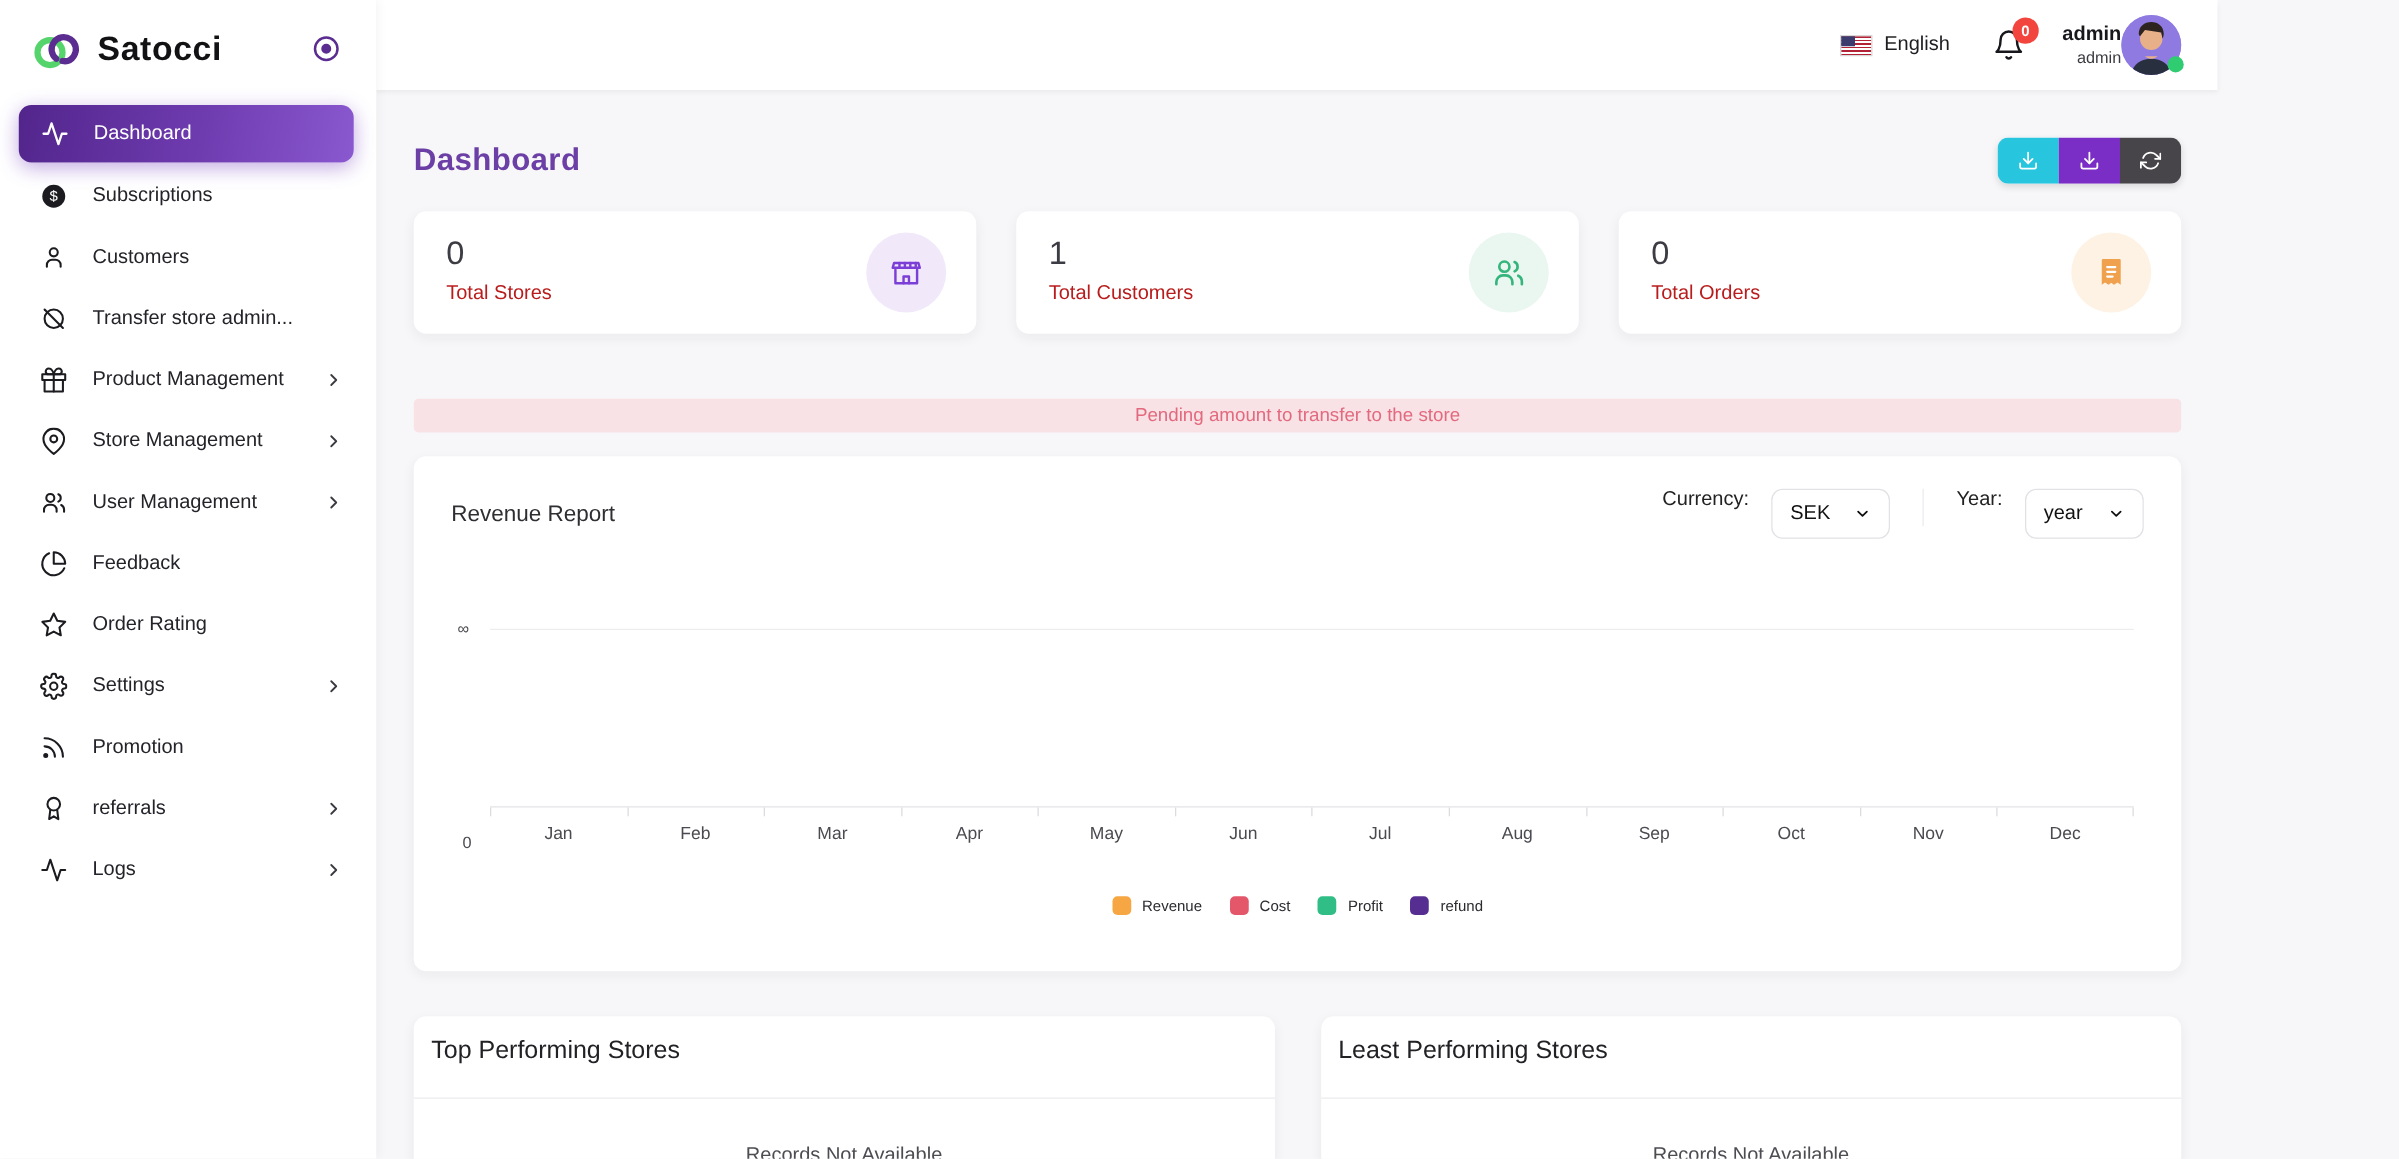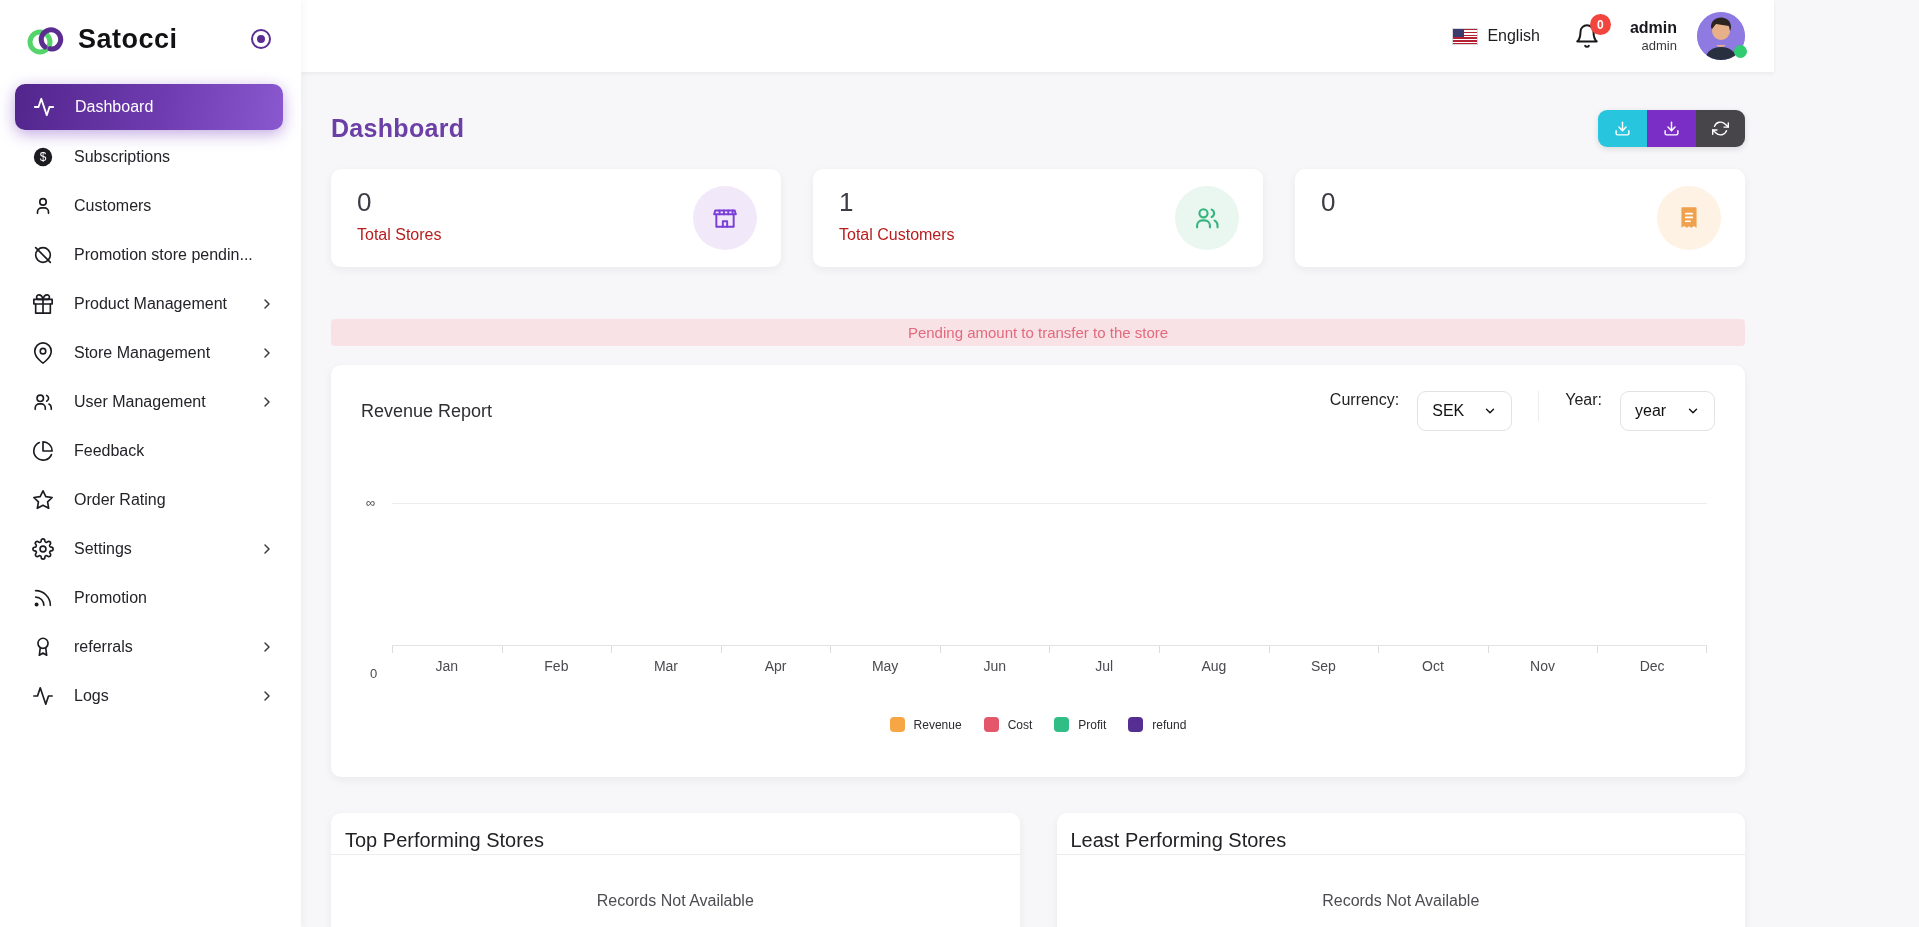--- a/index.html
+++ b/index.html
@@ -27,21 +27,21 @@
   .main { flex:1; display:flex; flex-direction:column; }
   .topbar { height:72px; background:#fff; display:flex; align-items:center; justify-content:flex-end;
       padding-right:29px; box-shadow:0 2px 4px rgba(0,0,0,.05); z-index:4; }
   .lang { display:flex; align-items:center; gap:9px; cursor:pointer; }
   .flag { width:26px; height:17px; position:relative; background:repeating-linear-gradient(180deg,#b22234 0 1.4px,#fff 1.4px 2.8px); border:1px solid #d8d8d8; }
   .flag::before { content:""; position:absolute; left:0; top:0; width:11px; height:8px; background:#3c3b6e; }
   .lang-label { font-size:16px; color:#1d1d22; }
   .bell-wrap { position:relative; margin:0 30px 0 34px; cursor:pointer; width:26px; height:26px; color:#17171c; }
   .bell-badge { position:absolute; top:-9px; right:-11px; min-width:21px; height:21px; border-radius:50%;
       background:#f2453d; color:#fff; font-size:12px; font-weight:bold; display:flex; align-items:center; justify-content:center; }
-  .user-names { text-align:right; margin-right:20px; line-height:1.25; }
+  .user-names { text-align:right; margin-right:0; line-height:1.25; }
   .user-name { font-size:16px; font-weight:bold; color:#17171c; }
   .user-role { font-size:13px; color:#3a3a40; }
   .avatar { position:relative; width:48px; height:48px; border-radius:50%; cursor:pointer;
       background:radial-gradient(circle at 50% 35%, #b9a8ef 0%, #8f7ae2 70%); overflow:visible; }
   .avatar svg { border-radius:50%; }
   .status-dot { position:absolute; right:-2px; bottom:2px; width:13px; height:13px; border-radius:50%; background:#2fcc71; }
 
   
   .content { flex:1; padding:38px 29px 0 30px; overflow:hidden; }
   .title-row { display:flex; align-items:center; justify-content:space-between; margin-bottom:22px; }
@@ -84,21 +84,21 @@
   .x-axis { position:absolute; left:0; right:0; bottom:-1px; border-top:1px solid #e4e4e8; display:flex; }
   .xseg { flex:1; position:relative; padding-top:12px; text-align:center; font-size:14px; color:#4a4a50; }
   .xseg::before { content:""; position:absolute; left:0; top:0; width:1px; height:7px; background:#dcdce0; }
   .x-axis::after { content:""; position:absolute; right:0; top:0; width:1px; height:7px; background:#dcdce0; }
   .legend { display:flex; justify-content:center; gap:22px; margin-top:44px; }
   .legend-item { display:flex; align-items:center; gap:9px; font-size:12px; color:#2b2b30; cursor:pointer; }
   .swatch { width:15px; height:15px; border-radius:4px; display:inline-block; }
 
   .bottom-row { display:flex; gap:37px; margin-top:36px; }
   .store-panel { flex:1; height:170px; }
-  .store-panel .p-head { padding:16px 14px 2px 14px; border-bottom:1px solid #ececef; font-size:20px; color:#222226; }
+  .store-panel .p-head { padding:16px 14px 26px 14px; border-bottom:1px solid #ececef; font-size:20px; color:#222226; }
   .store-panel .p-body { height:92px; display:flex; align-items:center; justify-content:center; font-size:16px; color:#4c4c52; }
 </style>
 </head>
 <body>
 
 <div class="app">
 
   <aside class="sidebar">
     <div class="logo-row">
       <span class="logo-mark">
@@ -147,21 +147,21 @@
         <span class="nav-label">Customers</span>
       </div>
 
       <div class="nav-item">
         <span class="ic-wrap">
             <svg viewBox="0 0 24 24" fill="none" stroke="currentColor" stroke-width="1.8" stroke-linecap="round" width="22" height="22">
               <circle cx="12" cy="12" r="8"></circle>
               <line x1="4" y1="4" x2="20" y2="20"></line>
             </svg>
           </span>
-        <span class="nav-label">Promotion store pendin...</span>
+        <span class="nav-label">Transfer store admin...</span>
       </div>
 
       <div class="nav-item">
         <span class="ic-wrap">
             <svg viewBox="0 0 24 24" fill="none" stroke="currentColor" stroke-width="1.8" stroke-linecap="round" stroke-linejoin="round" width="22" height="22">
               <polyline points="20 12 20 22 4 22 4 12"></polyline>
               <rect x="2" y="7" width="20" height="5"></rect>
               <line x1="12" y1="22" x2="12" y2="7"></line>
               <path d="M12 7H7.5a2.5 2.5 0 0 1 0-5C11 2 12 7 12 7z"></path>
               <path d="M12 7h4.5a2.5 2.5 0 0 0 0-5C13 2 12 7 12 7z"></path>
@@ -366,20 +366,21 @@
             <svg viewBox="0 0 24 24" fill="none" stroke="currentColor" stroke-width="1.8" stroke-linecap="round" stroke-linejoin="round" width="28" height="28">
                 <circle cx="9" cy="8" r="3.5"></circle>
                 <path d="M3.5 20v-1.5A4.5 4.5 0 0 1 8 14h2a4.5 4.5 0 0 1 4.5 4.5V20"></path>
                 <path d="M16 4.8a3.5 3.5 0 0 1 0 6.4"></path>
                 <path d="M18.5 14.2a4.5 4.5 0 0 1 2.5 4V20"></path>
               </svg>
           </div>
         </div>
         <div class="stat-card">
           <div class="stat-value">0</div>
+          <div class="stat-label">Total Orders</div>
           <div class="stat-icon orange">
             <svg viewBox="0 0 24 24" width="26" height="26">
                 <path d="M6 2h12a1 1 0 0 1 1 1v18l-2.4-1.6L14 21l-2-1.4L10 21l-2.6-1.6L5 21V3a1 1 0 0 1 1-1z" fill="currentColor"></path>
                 <line x1="9" y1="8" x2="15" y2="8" stroke="#fff" stroke-width="1.6" stroke-linecap="round"></line>
                 <line x1="9" y1="11.5" x2="15" y2="11.5" stroke="#fff" stroke-width="1.6" stroke-linecap="round"></line>
                 <line x1="9" y1="15" x2="13" y2="15" stroke="#fff" stroke-width="1.6" stroke-linecap="round"></line>
               </svg>
           </div>
         </div>
       </div>

